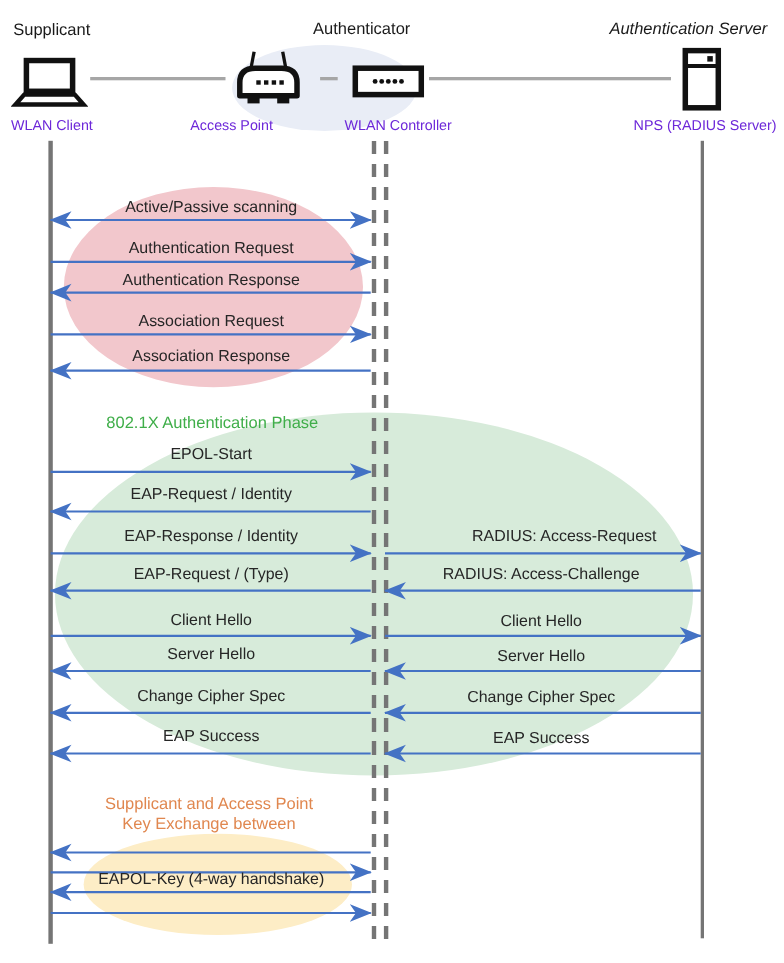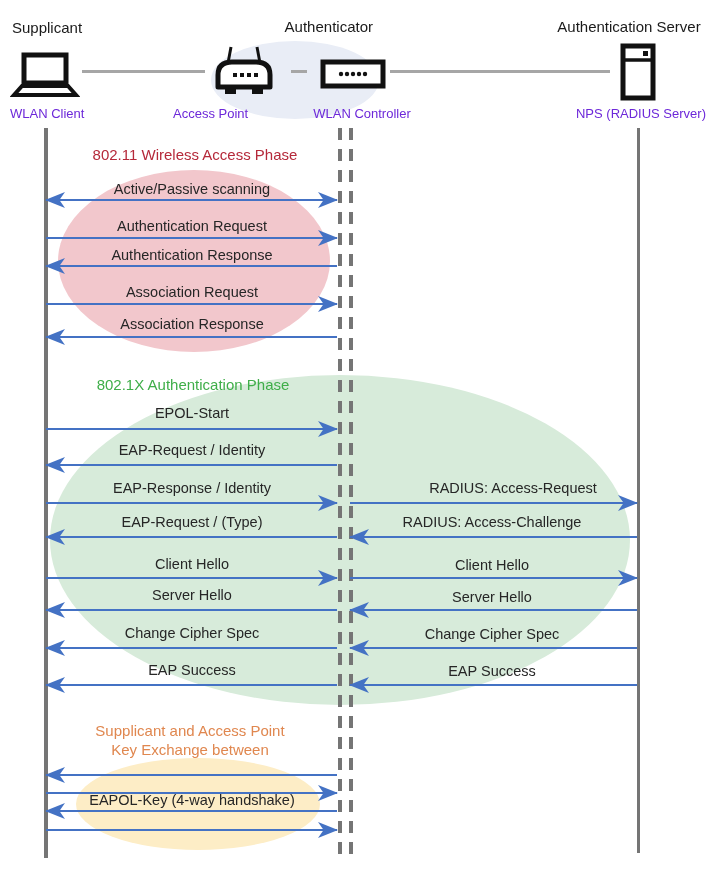--- a/index.html
+++ b/index.html
@@ -5,21 +5,21 @@
   html,body{margin:0;padding:0;background:#fff;}
   #stage{
     position:relative;width:713px;height:875px;background:#fff;overflow:hidden;
     font-family:"Liberation Sans",sans-serif;color:#1a1a1a;
   }
   .abs{position:absolute;}
   
   .role{font-size:15px;color:#1a1a1a;white-space:nowrap;}
   .role-supplicant{left:12px;top:19px;}
   .role-authenticator{left:233px;top:18px;width:140px;text-align:right;}
-  .role-authserver{left:554px;top:18px;width:150px;text-align:center;}
+  .role-authserver{left:554px;top:18px;width:150px;text-align:left;font-style:italic;}
   
   .e-blue{left:211px;top:41px;width:168px;height:78px;border-radius:50%;
           background:var(--authenticator-ellipse);}
   .connector{height:3px;background:var(--connector);top:70px;}
   .c1{left:82px;width:123px;}
   .c2{left:291px;width:16px;}
   .c3{left:390px;width:220px;}
   .icon-laptop{left:10px;top:52px;}
   .icon-ap{left:212px;top:44px;}
   .icon-ctrl{left:320px;top:59px;}
@@ -106,21 +106,20 @@
 
   <div class="abs phase-ellipse e-pink"></div>
   <div class="abs phase-ellipse e-green"></div>
   <div class="abs phase-ellipse e-yellow"></div>
 
   <div class="abs ll ll-left"></div>
   <div class="abs ll-dash ll-d1"></div>
   <div class="abs ll-dash ll-d2"></div>
   <div class="abs ll ll-right"></div>
 
-  <div class="abs phase-title pt1">802.11 Wireless Access Phase</div>
   <div class="abs phase-title pt2">802.1X Authentication Phase</div>
   <div class="abs phase-title pt3">
     <div>Supplicant and Access Point</div>
     <div>Key Exchange between</div>
   </div>
 
   <svg id="msg-svg">
     <defs>
       <marker id="ah" viewBox="0 0 10 8" refX="9.5" refY="4" markerWidth="10" markerHeight="9" orient="auto-start-reverse">
         <path d="M0,0 L10,4 L0,8 L2.8,4 Z"></path>

